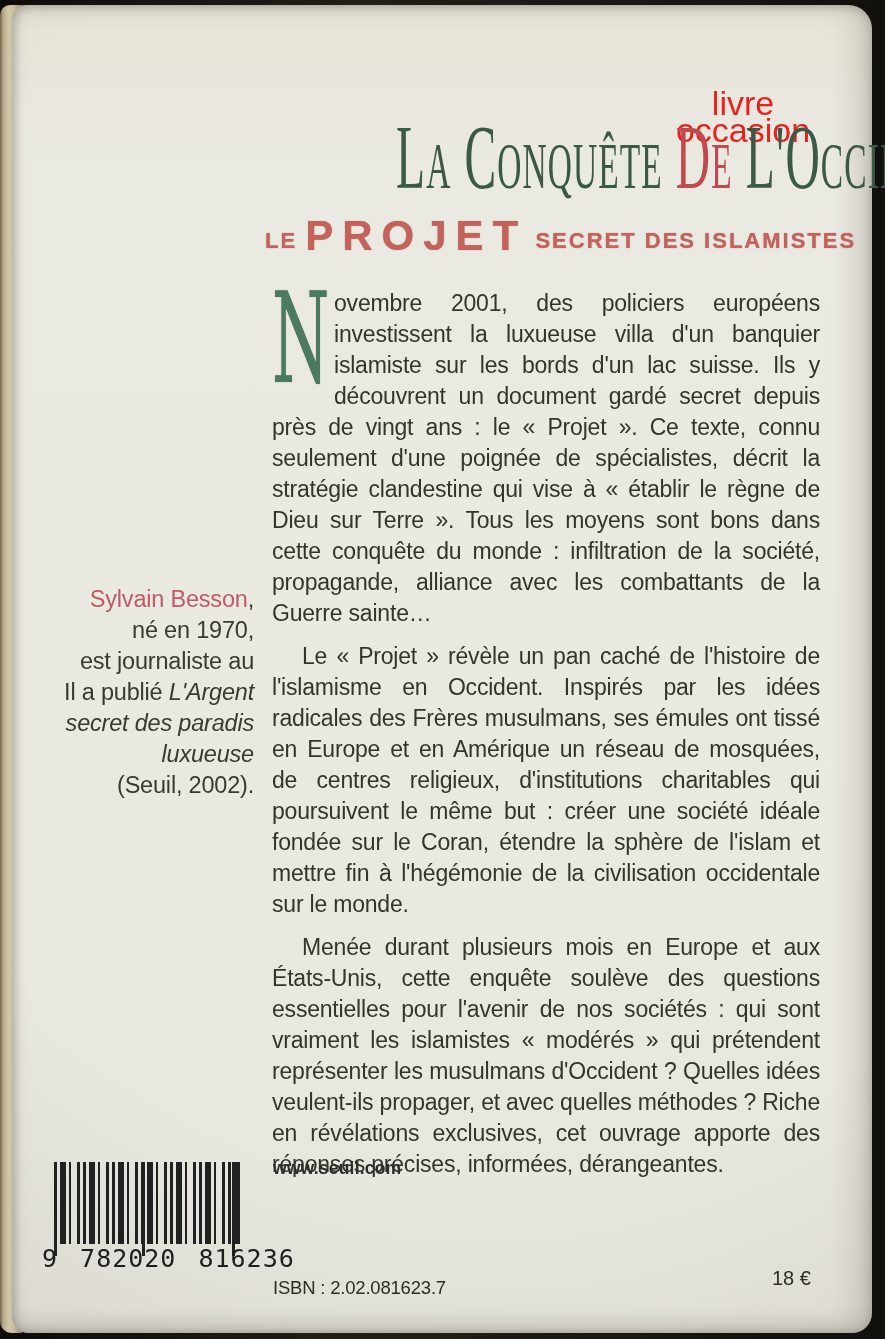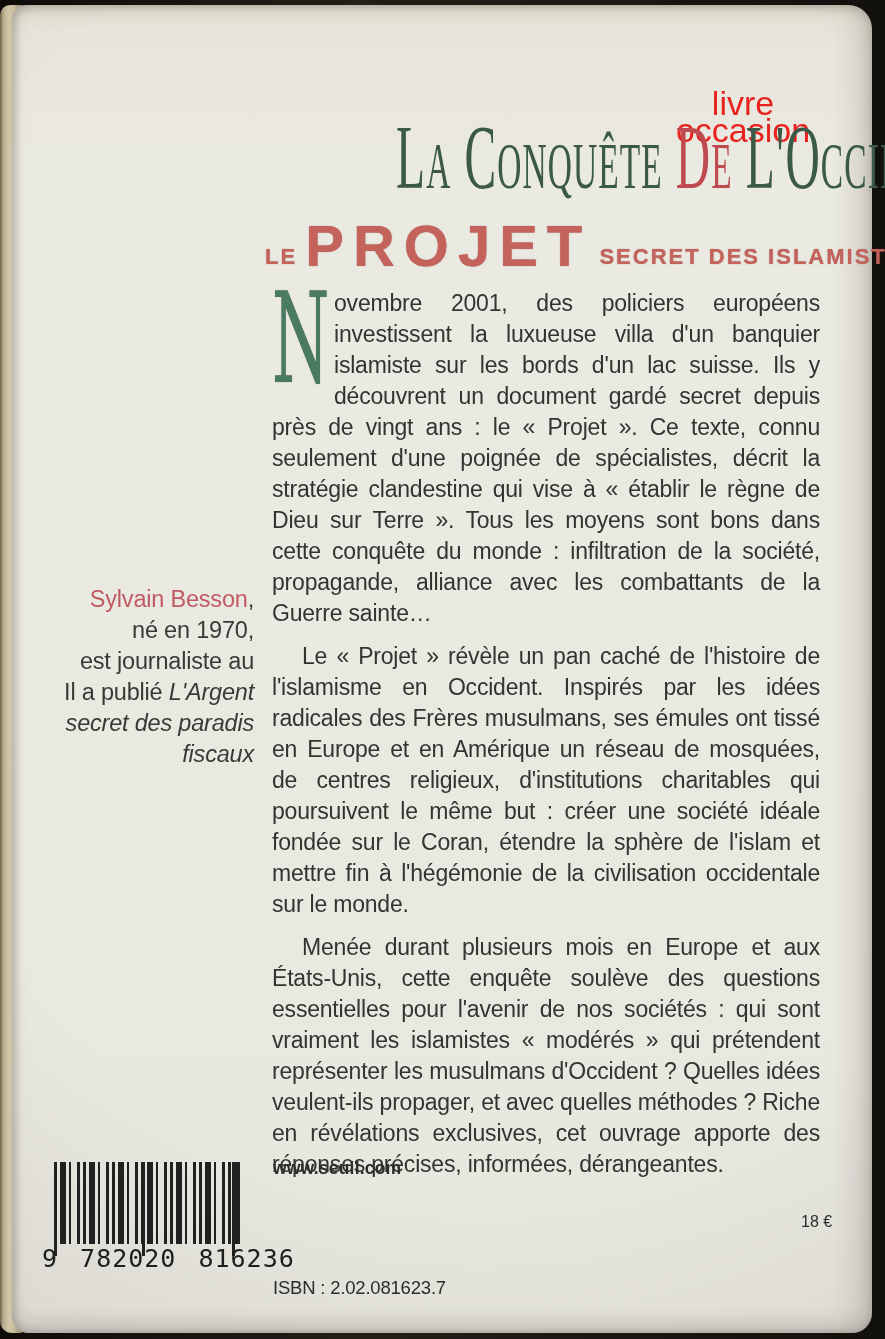--- a/index.html
+++ b/index.html
@@ -34,21 +34,21 @@
     transform:scale(.54,1.04);transform-origin:50% 0;
     color:var(--title_green,#3b5947);letter-spacing:2px;
   }
   .title .t-red{color:var(--title_red,#bf4a4f);}
   .subtitle{
     position:absolute;left:265px;top:212px;width:570px;text-align:center;
     color:var(--subtitle_red,#c4635b);font-weight:bold;white-space:nowrap;
     text-shadow:0 0 1px rgba(140,55,48,.7);
   }
   .subtitle .s-small{font-size:22px;letter-spacing:2px;vertical-align:2px;}
-  .subtitle .s-big{font-size:58px;letter-spacing:9px;}
+  .subtitle .s-big{font-size:42px;letter-spacing:9px;}
   .synopsis{
     position:absolute;left:272px;top:288px;width:548px;
     font-size:23px;line-height:31px;letter-spacing:-.2px;
     color:#34342f;text-align:justify;
   }
   .synopsis p{margin:0;}
   .synopsis p.indented{text-indent:30px;margin-top:12px;}
   .dropcap{
     float:left;width:54px;height:122px;margin:2px 8px 0 0;overflow:visible;
   }
@@ -66,21 +66,21 @@
   .bio .it{font-style:italic;}
   .website{
     position:absolute;left:273px;top:1158px;
     font-size:17.5px;font-weight:bold;color:#2e2e2a;letter-spacing:.2px;
   }
   .imprint{
     position:absolute;left:273px;top:1213px;
     font-size:18.5px;line-height:30px;color:#2c2c28;white-space:pre-wrap;letter-spacing:-.2px;
   }
   .price{
-    position:absolute;left:772px;top:1213px;font-size:16px;color:#2c2c28;margin-left:29px;
+    position:absolute;left:772px;top:1267px;font-size:20px;color:#2c2c28;
   }
   
   .barcode{position:absolute;left:42px;top:1158px;width:206px;height:116px;}
   .bars{
     position:absolute;left:12px;top:4px;width:186px;height:82px;
     background:repeating-linear-gradient(90deg,
       #212121 0 3px, transparent 3px 6px,
       #212121 6px 12px, transparent 12px 15px,
       #212121 15px 17px, transparent 17px 23px,
       #212121 23px 26px, transparent 26px 29px);
@@ -117,21 +117,22 @@
     <p class="indented">Le « Projet » révèle un pan caché de l'histoire de l'islamisme en Occident. Inspirés par les idées radicales des Frères musulmans, ses émules ont tissé en Europe et en Amérique un réseau de mosquées, de centres religieux, d'institutions charitables qui poursuivent le même but : créer une société idéale fondée sur le Coran, étendre la sphère de l'islam et mettre fin à l'hégémonie de la civilisation occidentale sur le monde.</p>
     <p class="indented">Menée durant plusieurs mois en Europe et aux États-Unis, cette enquête soulève des questions essentielles pour l'avenir de nos sociétés : qui sont vraiment les islamistes « modérés » qui prétendent représenter les musulmans d'Occident ? Quelles idées veulent-ils propager, et avec quelles méthodes ? Riche en révélations exclusives, cet ouvrage apporte des réponses précises, informées, dérangeantes.</p>
   </div>
 
   <div class="bio">
     <div><span class="author-name">Sylvain Besson</span><span>,</span></div>
     <div>né en 1970,</div>
     <div>est journaliste au</div>
     <div><span>Il a publié </span><span class="it">L'Argent</span></div>
     <div class="it">secret des paradis</div>
-    <div class="it">fiscaux</div>
+    <div class="it">luxueuse</div>
+    <div>(Seuil, 2002).</div>
   </div>
 
   <div class="website">www.seuil.com</div>
 
   <div class="imprint">
     <div>ISBN : 2.02.081623.7</div>
     
   </div>
 
   <div class="price">18 €</div>

